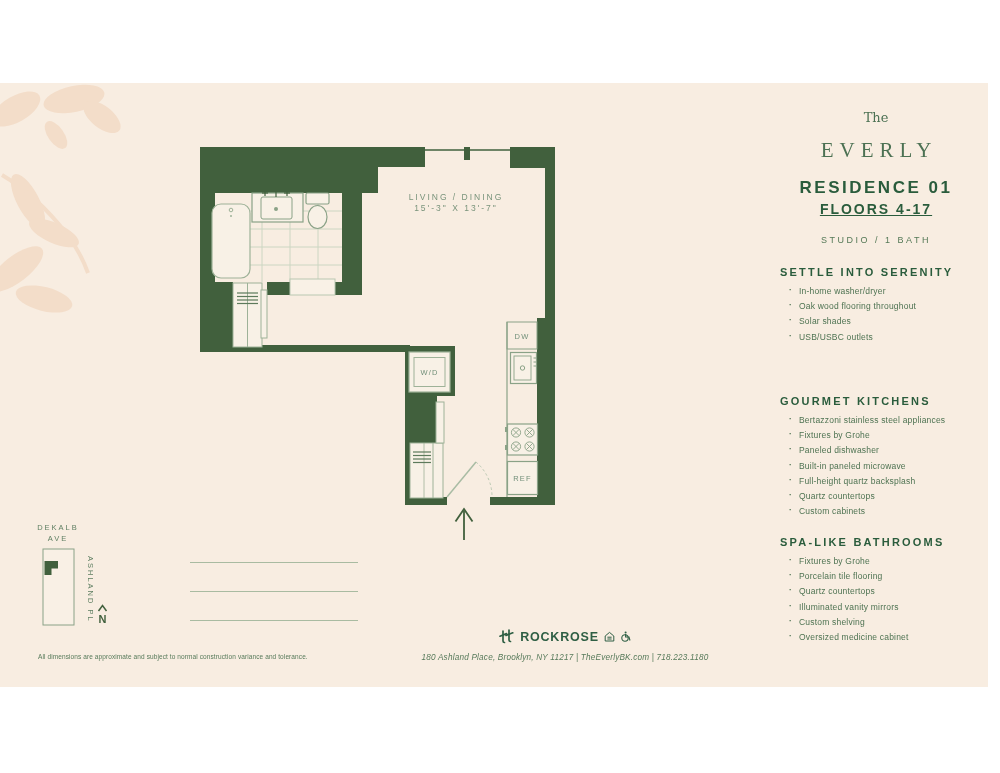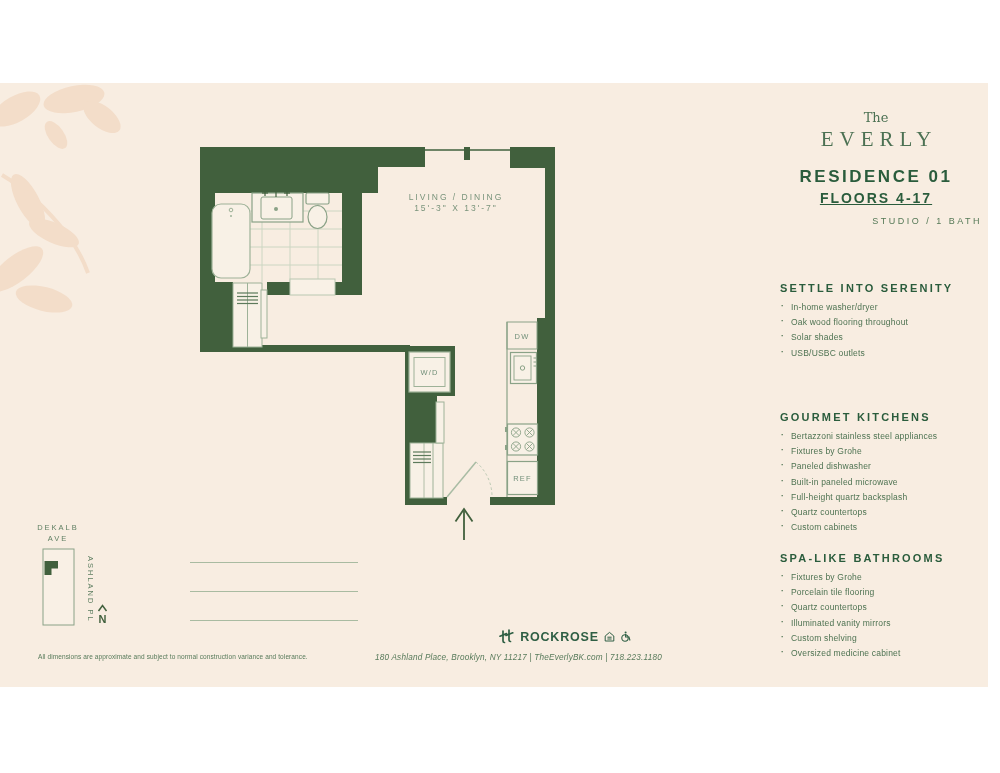--- a/index.html
+++ b/index.html
@@ -10,38 +10,38 @@
   .canvas{
     position:absolute;left:0;top:83px;width:988px;height:604px;
     background:#f8ede1;overflow:hidden;
   }
   .leaf-svg{position:absolute;left:0;top:0;}
   .abs{position:absolute;}
 
   
   .brand{position:absolute;left:770px;top:110px;width:212px;text-align:center;color:#4c7153;}
   .brand-the{font-family:"DejaVu Serif", serif;font-size:13px;}
-  .brand-name{font-family:"Liberation Serif", serif;font-size:21px;letter-spacing:6px;margin-top:2px;padding-left:6px;}
+  .brand-name{font-family:"Liberation Serif", serif;font-size:21px;letter-spacing:6px;margin-top:13px;padding-left:6px;}
   .res-title{margin-top:15px;font-size:17px;font-weight:bold;letter-spacing:2.5px;color:#2a5c3c;}
   .res-floors{margin-top:3px;font-size:14px;font-weight:bold;letter-spacing:2px;color:#2a5c3c;text-decoration:underline;}
-  .res-type{margin-top:10px;font-size:9px;letter-spacing:2.5px;color:#557957;text-align:right;}
+  .res-type{margin-top:18px;font-size:9px;letter-spacing:2.5px;color:#557957;}
 
   .sect{position:absolute;left:780px;width:210px;}
-  .sect h3{margin:16px 0 9px 0;font-size:11px;letter-spacing:2.2px;color:#2a5c3c;font-weight:bold;}
-  .sect ul{list-style:none;margin:0;padding:0;}
+  .sect h3{margin:0 0 9px 0;font-size:11px;letter-spacing:2.2px;color:#2a5c3c;font-weight:bold;}
+  .sect ul{list-style:none;margin:8px;padding:0;}
   .sect li{position:relative;padding-left:11px;margin-bottom:6.6px;font-size:8.5px;line-height:8.6px;color:#4e7352;letter-spacing:0.2px;}
   .sect li::before{content:"·";position:absolute;left:1px;top:-1px;font-weight:bold;}
   .sect1{top:266px;} .sect2{top:395px;} .sect3{top:536px;}
 
   
   .note-line{position:absolute;left:190px;width:168px;height:0;border-top:1.5px solid #a9bba1;}
 
   
   .disclaimer{position:absolute;left:38px;top:653px;font-size:6.5px;color:#577a5a;letter-spacing:0.1px;}
-  .footer-center{position:absolute;left:375px;top:629px;width:380px;text-align:left;}
+  .footer-center{position:absolute;left:375px;top:629px;width:380px;text-align:center;}
   .logo-row{display:flex;justify-content:center;align-items:center;gap:5px;color:#2f5f44;}
   .logo-text{font-size:12.5px;font-weight:bold;letter-spacing:0.8px;}
   .address{margin-top:9px;font-size:8.2px;color:#577a5a;letter-spacing:0.2px;font-style:italic;}
 </style>
 </head>
 <body>
 
 <div class="canvas">
   <svg class="leaf-svg" width="150" height="250" viewBox="0 0 150 250">
     <g fill="#f3ddc9">

